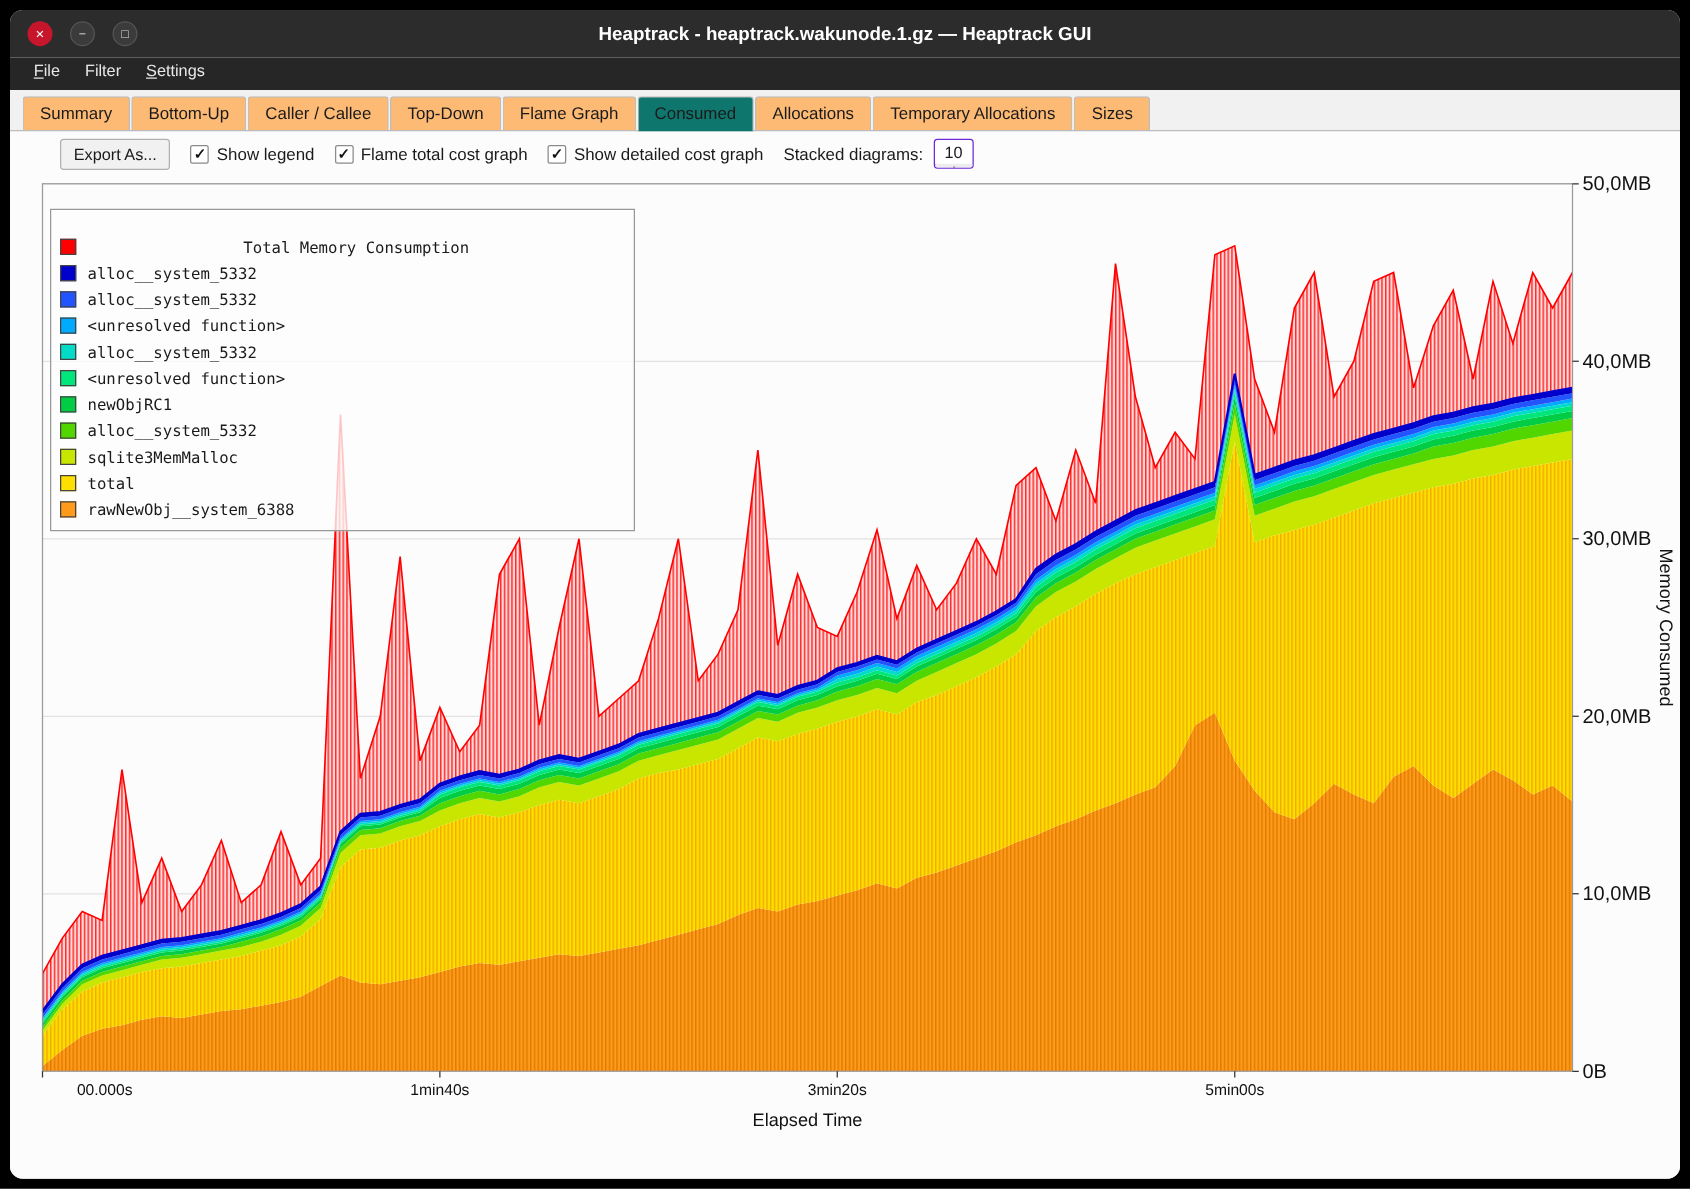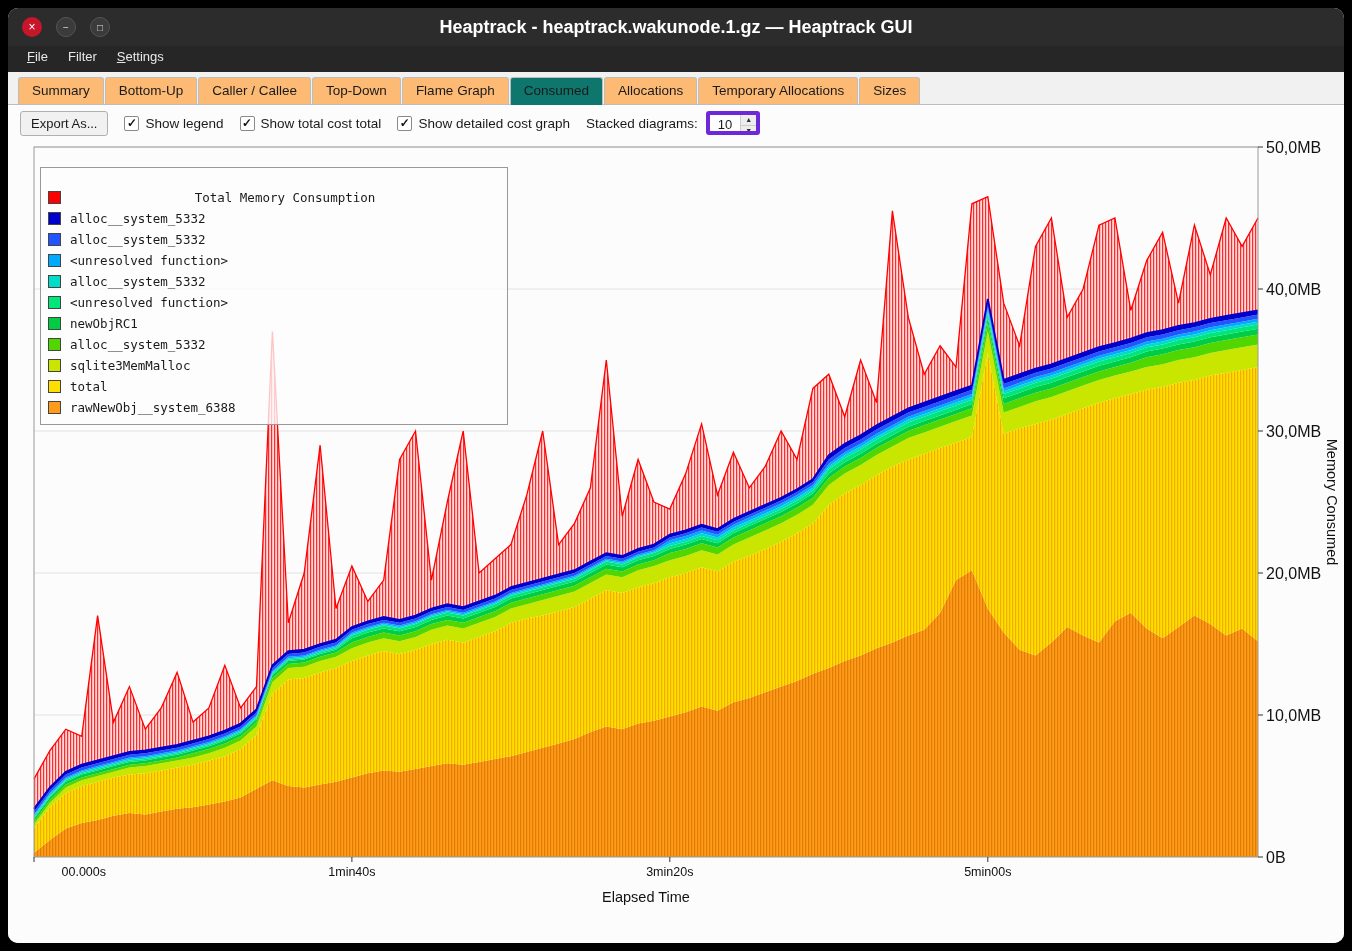--- a/index.html
+++ b/index.html
@@ -4,21 +4,21 @@
 <style>
   * { margin:0; padding:0; box-sizing:border-box; }
   body { width:1352px; height:951px; background:#000; overflow:hidden;
          font-family:"Liberation Sans", sans-serif; }
   .window { position:absolute; inset:8px; background:#fcfcfc; border-radius:10px;
             overflow:hidden; display:flex; flex-direction:column; }
 
   
   .titlebar { height:38px; background:#2c2c2c; position:relative; flex:none;
               display:flex; align-items:center; justify-content:center; }
-  .titlebar .title { color:#ffffff; font-weight:bold; font-size:18px; }
+  .titlebar .title { color:#ffffff; font-weight:bold; font-size:15px; }
   .win-buttons { position:absolute; left:14px; top:0; height:100%;
                  display:flex; align-items:center; gap:14px; }
   .win-btn { width:20px; height:20px; border-radius:50%; display:flex; cursor:default;
              align-items:center; justify-content:center; font-size:12px; color:#fff; }
   .win-btn.close { background:#c7162b; }
   .win-btn.min, .win-btn.max { background:#3b3b3b; border:1px solid #555; font-size:10px; color:#ddd; }
 
   
   .menubar { height:26px; background:#262626; flex:none; display:flex;
              padding-left:10px; gap:2px; }
@@ -31,28 +31,28 @@
   .tab { padding:5px 13px 6px; font-size:13.5px; color:#1a1a1a; background:#fdba74;
          border:1px solid #bdbdbd; border-bottom:none; border-radius:3px 3px 0 0;
          margin-right:1px; white-space:nowrap; cursor:default; }
   .tab.active { background:#0f766e; margin-bottom:-1px; padding-bottom:7px; }
 
   
   .toolbar { flex:none; height:36px; display:flex; align-items:center; gap:16px;
              padding:6px 12px; font-size:13.5px; color:#1a1a1a; }
   .btn-export { padding:4px 10px; background:#f1f1f1; border:1px solid #b0b0b0;
                 border-radius:3px; font-size:13px; color:#1a1a1a; cursor:default;
-                font-family:"Liberation Sans", sans-serif; }
+                font-family:"Liberation Sans", sans-serif;margin-left:28px; }
   .checkbox { display:flex; align-items:center; gap:6px; cursor:default; }
   .checkbox .box { width:15px; height:15px; background:#fff; border:1px solid #8a8a8a;
                    border-radius:2px; display:flex; align-items:center; justify-content:center;
                    font-size:12px; font-weight:bold; color:#111; line-height:1; }
   .stacked-group { display:flex; align-items:center; gap:8px; }
-  .spin { display:flex; align-items:stretch; border:4px solid #6d28d9; background:#fff;
-          border-radius:3px; height:24px; overflow:hidden; }
+  .spin { display:flex; align-items:stretch; border:1px solid #6d28d9; background:#fff;
+          border-radius:3px; height:24px; overflow:hidden;flex-direction:column; }
   .spin-val { padding:2px 8px; font-size:13px; min-width:26px; text-align:right; }
   .spin-btns { display:flex; flex-direction:column; border-left:1px solid #ccc; }
   .spin-btn { flex:1; font-size:7px; line-height:10px; padding:0 4px; background:#ededed;
               display:flex; align-items:center; justify-content:center; color:#333; cursor:default; }
   .spin-btn + .spin-btn { border-top:1px solid #ccc; }
 
   
   .chart-area { position:relative; flex:1; background:#fcfcfc; }
   #plot { position:absolute; left:26px; top:6px; overflow:visible; }
   .legend { position:absolute; left:32px; top:26px; width:468px;
@@ -103,21 +103,21 @@
 
   <div class="toolbar">
     <button class="btn-export">Export As...</button>
     <div style="display:flex;align-items:center;gap:16px;" id="checkbox-group">
         <label class="checkbox">
           <span class="box">✓</span>
           <span>Show legend</span>
         </label>
         <label class="checkbox">
           <span class="box">✓</span>
-          <span>Show total cost total</span>
+          <span>Flame total cost graph</span>
         </label>
         <label class="checkbox">
           <span class="box">✓</span>
           <span>Show detailed cost graph</span>
         </label>
       </div>
     <div class="stacked-group">
       <span>Stacked diagrams:</span>
       <div class="spin">
         <span class="spin-val">10</span>

